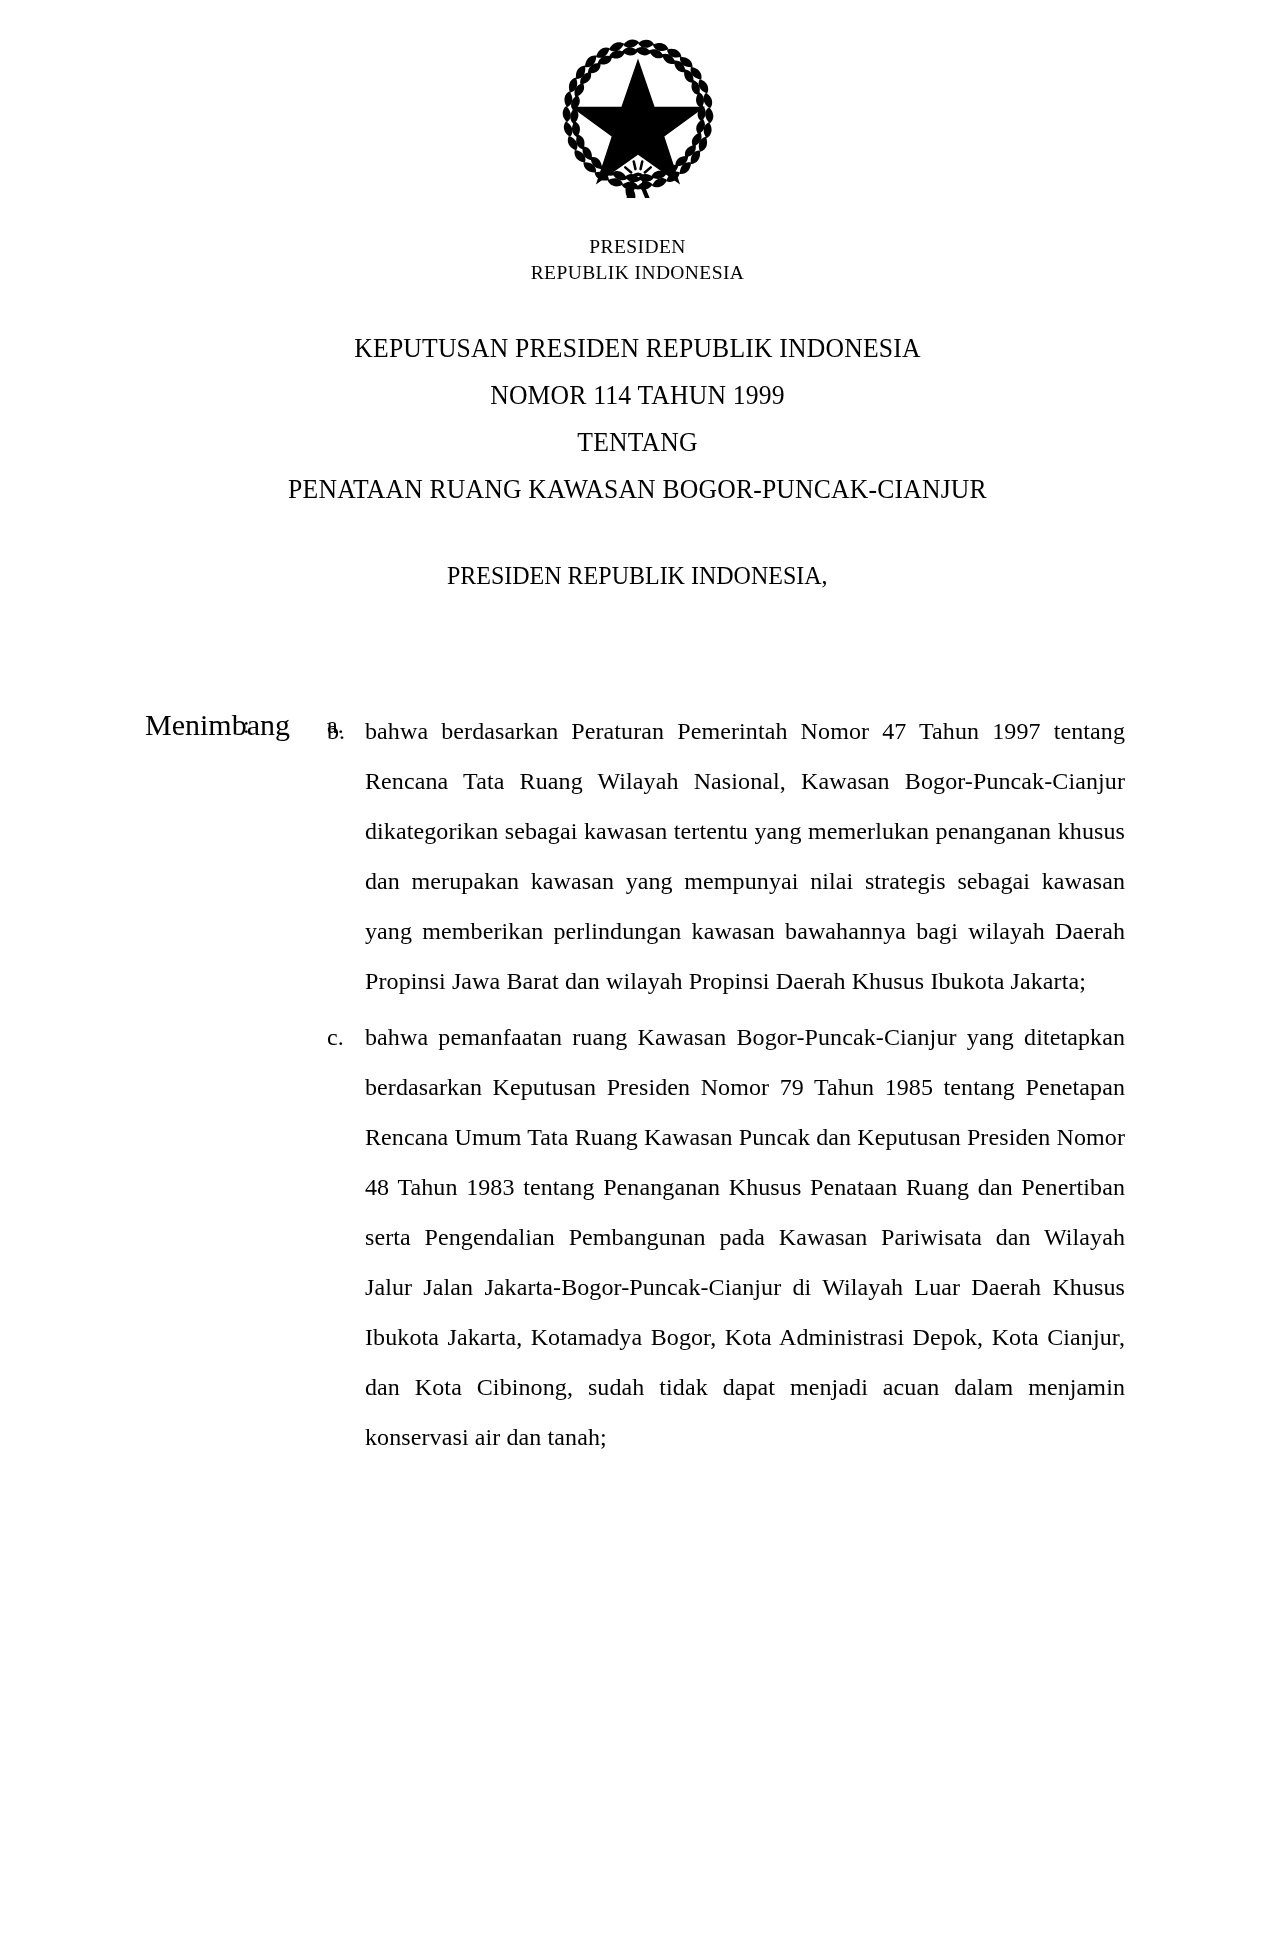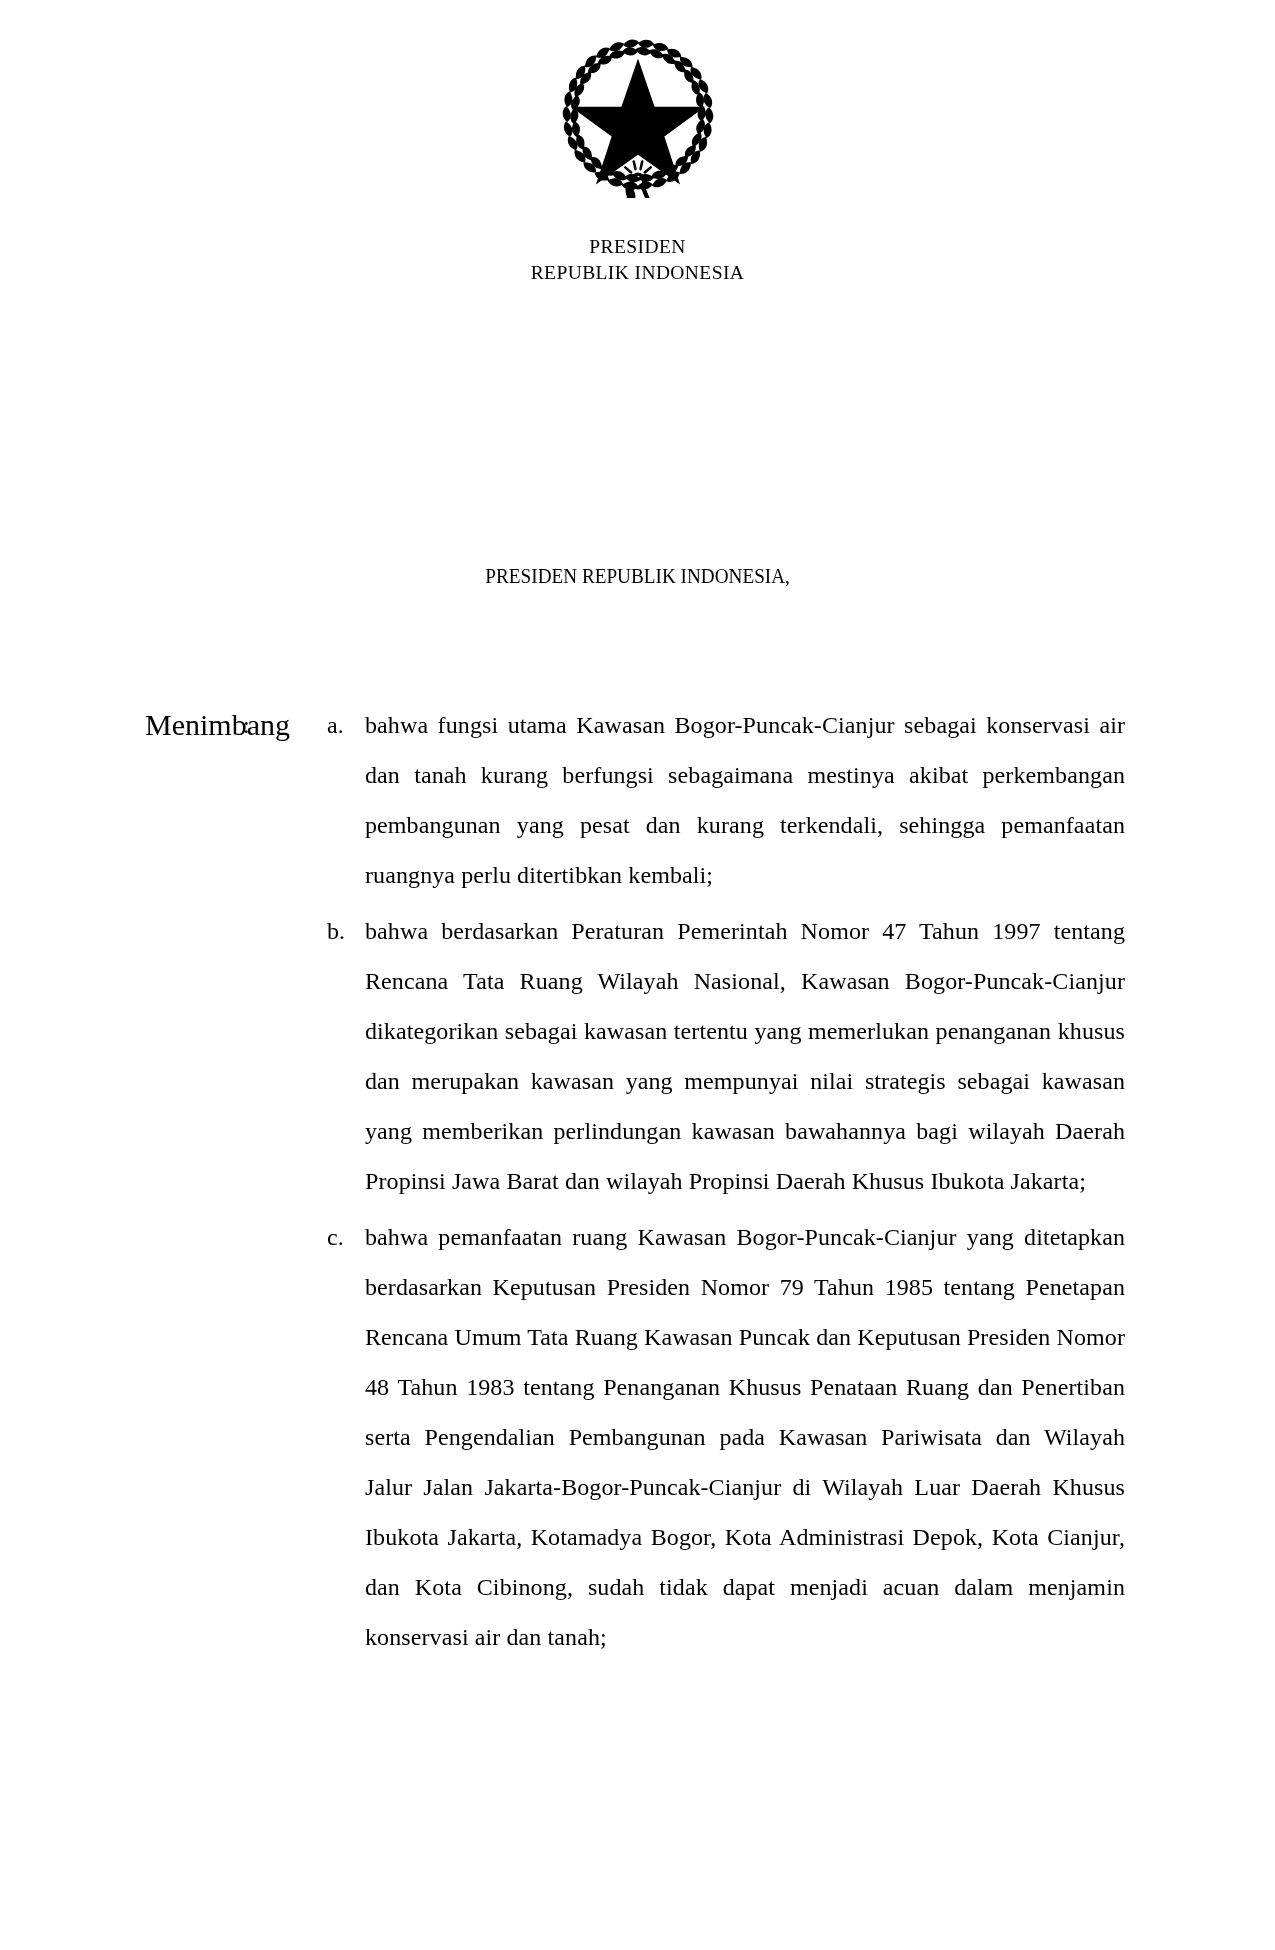--- a/index.html
+++ b/index.html
@@ -69,21 +69,21 @@
   .title-line.t2 { transform: scaleX(0.95); }
   .title-line.t3 { transform: scaleX(0.95); }
   .title-line.t4 { transform: scaleX(0.95); }
 
   .opening {
     position: absolute;
     top: 557px;
     left: 0;
     width: 1275px;
     text-align: center;
-    font-size: 20px;
+    font-size: 25px;
     line-height: 38px;
     white-space: nowrap;
   }
   .opening span { display: inline-block; transform: scaleX(0.96); }
 
   
   .considerations {
     position: absolute;
     top: 700px;
     left: 0;
@@ -286,34 +286,39 @@
         <path d="M100,36 L119.5,92.5 L179,92.5 L131,127.5 L149.5,184 L100,149 L50.5,184 L69,127.5 L21,92.5 L80.5,92.5 Z"></path>
       </g>
     </svg>
   </div>
 
   <div class="letterhead">
     <div>PRESIDEN</div>
     <div>REPUBLIK INDONESIA</div>
   </div>
 
+  <div class="title-block">
+    <div class="title-line t1">KEPUTUSAN PRESIDEN REPUBLIK INDONESIA</div>
+    <div class="title-line t2">NOMOR 114 TAHUN 1999</div>
+    <div class="title-line t3">TENTANG</div>
+    <div class="title-line t4">PENATAAN RUANG KAWASAN BOGOR-PUNCAK-CIANJUR</div>
+  </div>
 
   <div class="opening">
     <span>PRESIDEN REPUBLIK INDONESIA,</span>
   </div>
 
   <div class="considerations">
     <div class="cons-row">
       <span class="cons-label">Menimbang</span>
       <span class="cons-colon">:</span>
     </div>
 
     <div class="item">
       <span class="item-marker">a.</span>
-      <div class="item-body">bahwa fungsi utama Kawasan Bogor-Puncak-Cianjur sebagai konservasi air dan tanah kurang berfungsi sebagaimana mestinya akibat perkembangan pembangunan yang pesat dan kurang terkendali, sehingga pemanfaatan ruangnya perlu ditertibkan kembali;</div>
     </div>
 
     <div class="item">
       <span class="item-marker">b.</span>
       <div class="item-body">bahwa berdasarkan Peraturan Pemerintah Nomor 47 Tahun 1997 tentang Rencana Tata Ruang Wilayah Nasional, Kawasan Bogor-Puncak-Cianjur dikategorikan sebagai kawasan tertentu yang memerlukan penanganan khusus dan merupakan kawasan yang mempunyai nilai strategis sebagai kawasan yang memberikan perlindungan kawasan bawahannya bagi wilayah Daerah Propinsi Jawa Barat dan wilayah Propinsi Daerah Khusus Ibukota Jakarta;</div>
     </div>
 
     <div class="item">
       <span class="item-marker">c.</span>
       <div class="item-body">bahwa pemanfaatan ruang Kawasan Bogor-Puncak-Cianjur yang ditetapkan berdasarkan Keputusan Presiden Nomor 79 Tahun 1985 tentang Penetapan Rencana Umum Tata Ruang Kawasan Puncak dan Keputusan Presiden Nomor 48 Tahun 1983 tentang Penanganan Khusus Penataan Ruang dan Penertiban serta Pengendalian Pembangunan pada Kawasan Pariwisata dan Wilayah Jalur Jalan Jakarta-Bogor-Puncak-Cianjur di Wilayah Luar Daerah Khusus Ibukota Jakarta, Kotamadya Bogor, Kota Administrasi Depok, Kota Cianjur, dan Kota Cibinong, sudah tidak dapat menjadi acuan dalam menjamin konservasi air dan tanah;</div>

